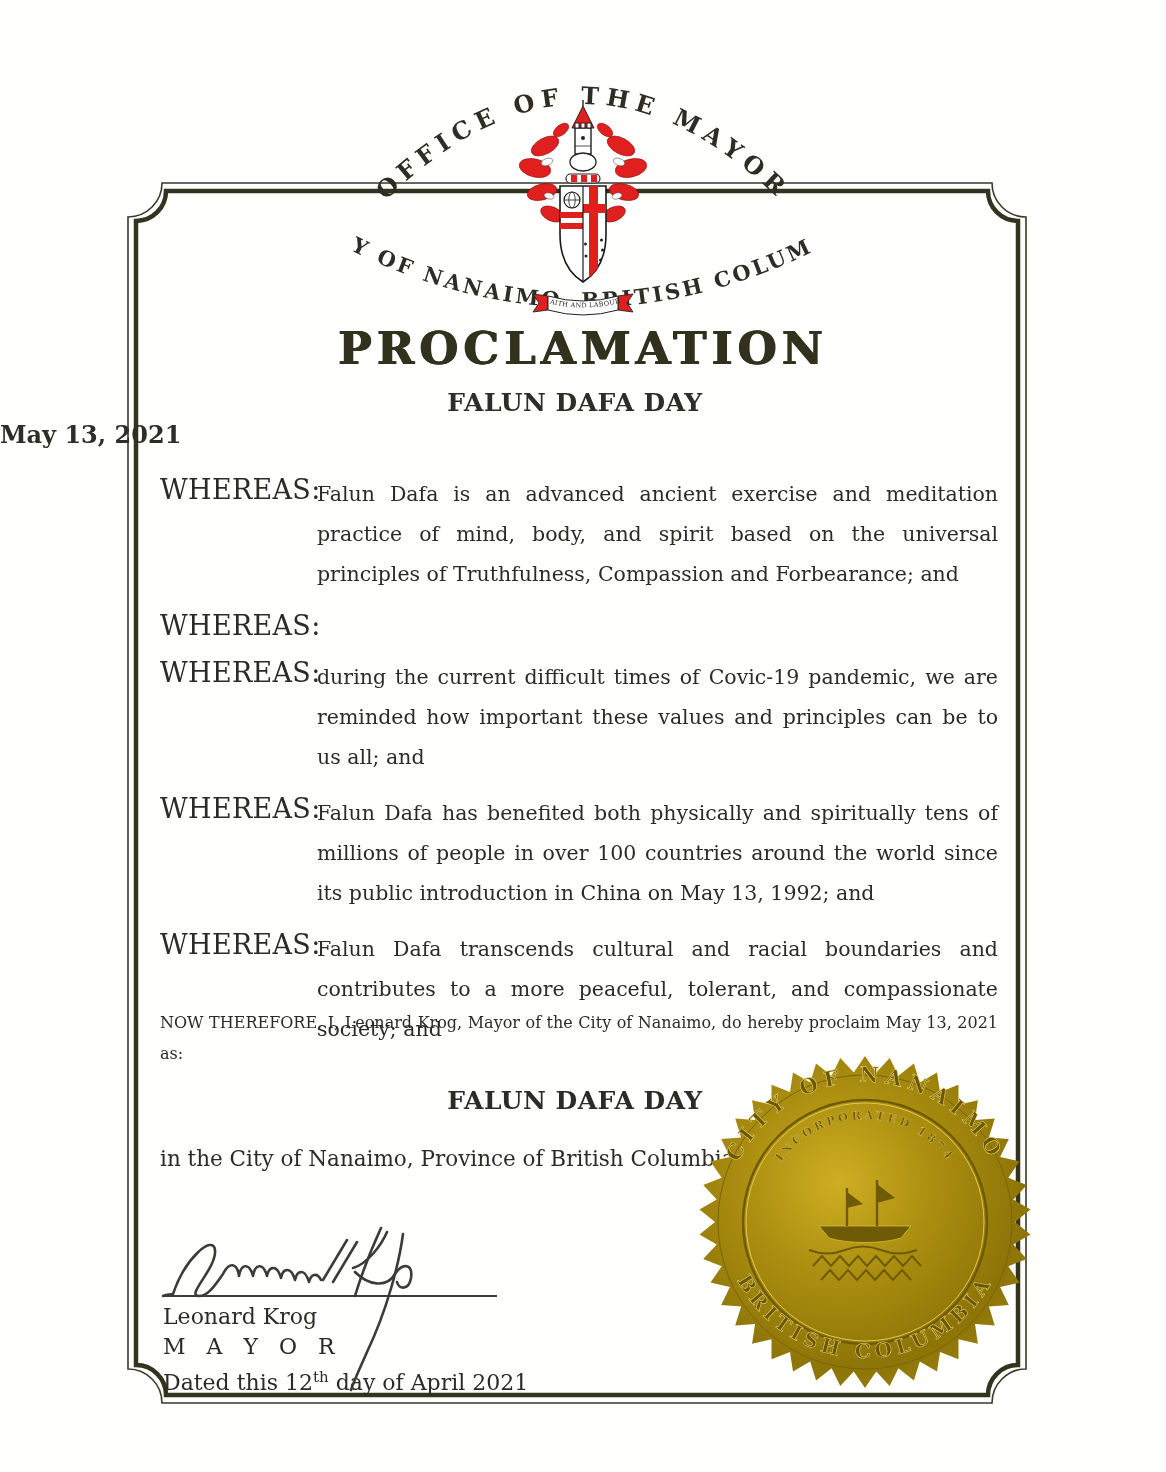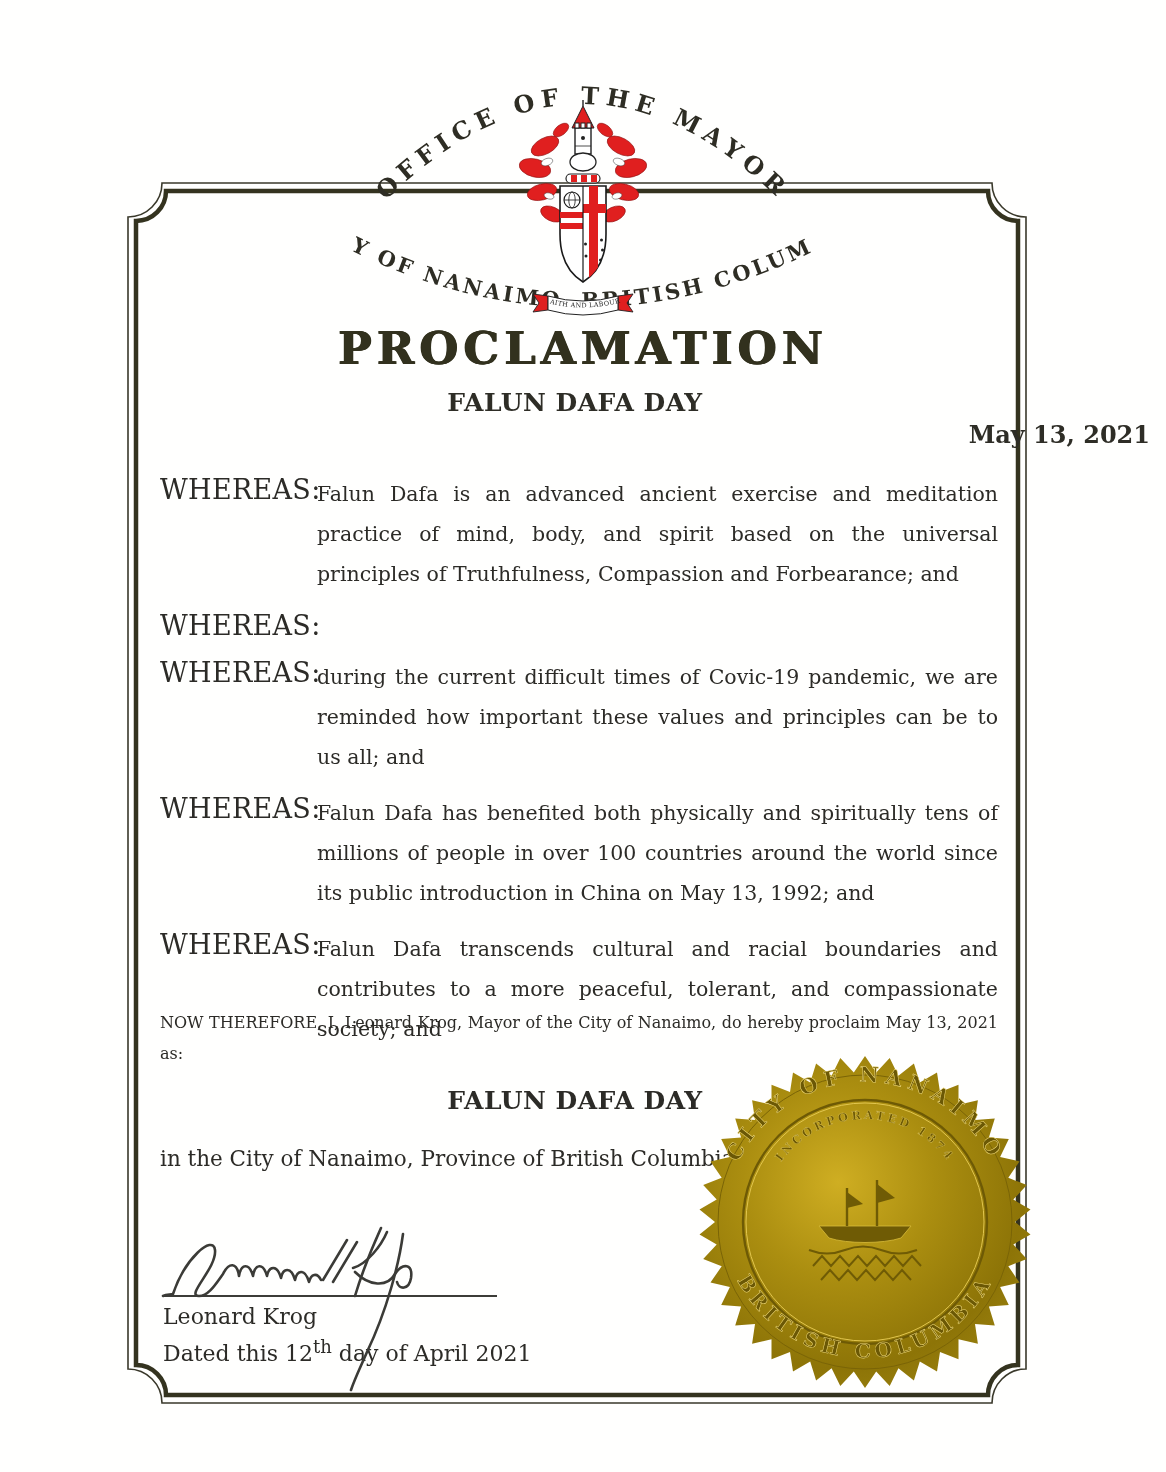--- a/index.html
+++ b/index.html
@@ -21,21 +21,21 @@
     left:0; top:322px; width:1166px; text-align:center;
     font-size:45px; font-weight:bold; letter-spacing:5px;
     color:#32311e;
     text-shadow:0.6px 0 0 #32311e, -0.6px 0 0 #32311e;
   }
   .event-title {
     left:0; top:388px; width:1150px; text-align:center;
     font-size:25px; font-weight:bold; letter-spacing:0.5px; color:#2e2d26;
   }
   .event-date {
-    left:0; top:420px; width:1150px; text-align:right;
+    left:0; top:420px; width:1150px; text-align:left;
     font-size:24px; font-weight:bold; color:#2e2d26;
   }
 
   
   .whereas-list { left:160px; top:474px; width:838px; }
   .whereas-row {
     display:grid; grid-template-columns:133px 1fr; margin-bottom:16px;
   }
   .whereas-label { font-size:27px; letter-spacing:0.3px; }
   .whereas-text {
@@ -55,21 +55,21 @@
     left:160px; top:1146px; width:700px; font-size:21.5px;
   }
 
   
   #signature-svg { left:155px; top:1224px; width:350px; height:170px; z-index:4; }
   .sig-line {
     left:163px; top:1295px; width:334px; height:2px; background:#3c3c38; z-index:3;
   }
   .sig-block { left:163px; top:1302px; font-size:22px; line-height:30px; z-index:2; }
   .sig-role { letter-spacing:7px; }
-  .sig-date .sup { font-size:18px; vertical-align:super; }
+  .sig-date .sup { font-size:15px; vertical-align:super; }
 
   
   #seal-svg { left:697px; top:1054px; width:336px; height:336px; z-index:5; }
 
   
   #border-svg { left:0; top:0; width:1166px; height:1472px; z-index:1; }
   .content { z-index:2; }
 </style>
 </head>
 <body>
@@ -212,20 +212,21 @@
     <path d="M 168,56 L 192,16"></path>
     <path d="M 178,58 L 202,18"></path>
     <path d="M 226,4 C 216,26 206,52 200,72"></path>
     <path d="M 198,44 C 212,40 226,22 232,8"></path>
     <path d="M 200,48 C 214,62 232,64 240,50 C 248,38 258,40 256,54 C 254,66 244,66 242,58"></path>
     <path d="M 248,10 C 244,40 232,86 212,128 C 206,142 200,154 196,166"></path>
   </svg>
   <div class="abs sig-line"></div>
   <div class="abs content sig-block">
     <div>Leonard Krog</div>
+    <div class="sig-role">M A Y O R</div>
     <div class="sig-date"><span>Dated this 12</span><span class="sup">th</span><span> day of April 2021</span></div>
   </div>
 
   <svg id="seal-svg" class="abs" viewBox="0 0 336 336">
     <defs>
       <radialGradient id="gold" cx="42%" cy="38%" r="72%">
         <stop offset="0%" stop-color="#cfae22"></stop>
         <stop offset="40%" stop-color="#ab8e10"></stop>
         <stop offset="78%" stop-color="#8d7407"></stop>
         <stop offset="100%" stop-color="#9c8310"></stop>

